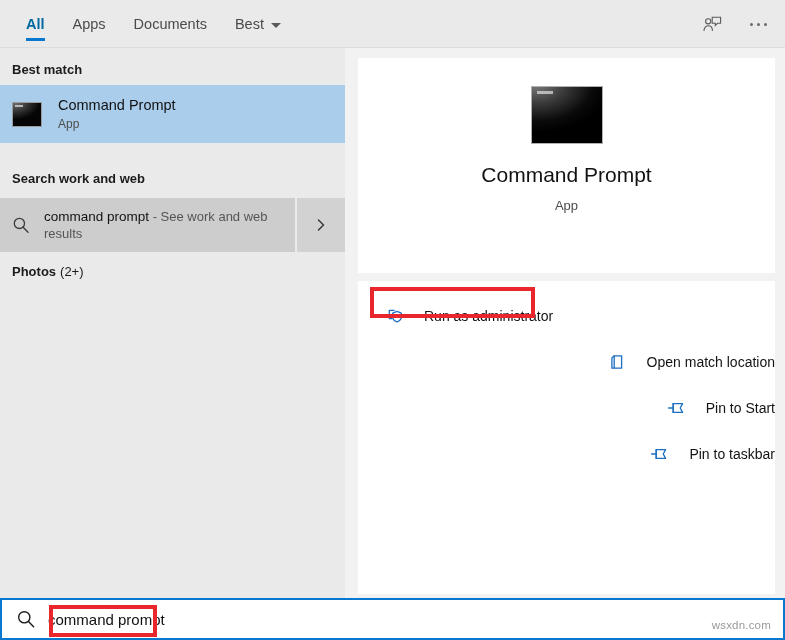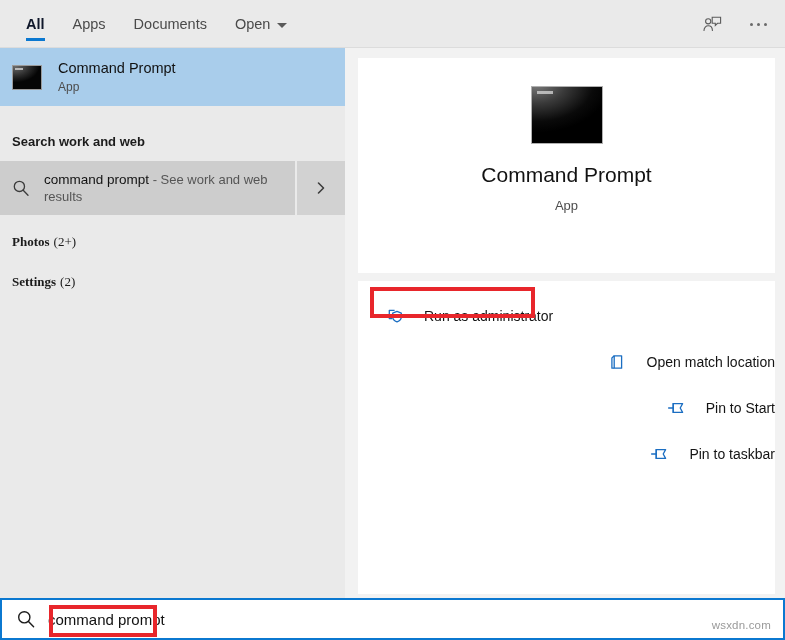--- a/index.html
+++ b/index.html
@@ -43,21 +43,21 @@
     height: 48px;
     padding: 0 14px;
     display: flex;
     align-items: center;
     font-size: 14.5px;
     color: #4a4a4a;
     cursor: default;
     white-space: nowrap;
   }
   .tab.active {
-    color: #0f172a;
+    color: #0369a1;
     font-weight: bold;
   }
   .tab.active .tab-underline {
     position: absolute;
     left: 14px;
     right: 14px;
     bottom: 7px;
     height: 3px;
     background: #0b78d0;
   }
@@ -199,25 +199,23 @@
     align-items: center;
     justify-content: center;
     color: #3d3d3d;
     font-size: 16px;
   }
 
   .cat-row {
     padding: 0 0 0 12px;
     height: 30px;
     display: flex;
-    align-items: center;
     font-size: 13px;
     color: #1b1b1b;
     cursor: default;
-    font-family: Liberation Serif, serif;
   }
   .cat-row .cat-name { font-weight: bold; }
   .cat-row .cat-count { font-weight: normal; margin-left: 4px; }
   .cat-first { margin-top: 12px; }
   .cat-second { margin-top: 10px; }
 
   
   .right-panel {
     position: absolute;
     left: 345px; top: 48px;
@@ -374,21 +372,21 @@
         <span>All</span>
         <span class="tab-underline"></span>
       </div>
       <div class="tab">
         <span>Apps</span>
       </div>
       <div class="tab">
         <span>Documents</span>
       </div>
       <div class="tab">
-        <span>Open</span>
+        <span>Best</span>
         <span class="caret"></span>
       </div>
     </div>
 
     <div class="header-actions">
       <div class="hdr-icon">
         <svg width="22" height="22" viewBox="0 0 22 22" fill="none" stroke="currentColor" stroke-width="1.1">
           <circle cx="7.2" cy="8.3" r="2.6"></circle>
           <path d="M3 17.5c0-2.9 1.9-4.8 4.2-4.8s4.2 1.9 4.2 4.8" stroke-linecap="round"></path>
           <path d="M11.2 4.2h8.4v6.1h-3.1l-2.2 2.2v-2.2h-3.1z"></path>
@@ -399,20 +397,21 @@
           <i></i>
             <i></i>
             <i></i>
         </span>
       </div>
     </div>
   </div>
 
   <div class="left-panel">
 
+    <div class="section-label">Best match</div>
 
     <div class="best-match">
       <div class="cmd-icon-sm"></div>
       <div class="bm-text">
         <div class="bm-title">Command Prompt</div>
         <div class="bm-sub">App</div>
       </div>
     </div>
 
     <div class="section-label tight">Search work and web</div>
@@ -432,24 +431,20 @@
           <polyline points="3.5,3 8.5,8 3.5,13" stroke-linecap="round" stroke-linejoin="round"></polyline>
         </svg>
       </div>
     </div>
 
     <div class="cat-row cat-first">
       <span class="cat-name">Photos</span>
       <span class="cat-count">(2+)</span>
     </div>
 
-    <div class="cat-row cat-second">
-      <span class="cat-name">Settings</span>
-      <span class="cat-count">(2)</span>
-    </div>
   </div>
 
   <div class="right-panel">
 
     <div class="preview-card">
       <div class="cmd-icon-lg"></div>
       <div class="preview-title">Command Prompt</div>
       <div class="preview-sub">App</div>
     </div>
 

